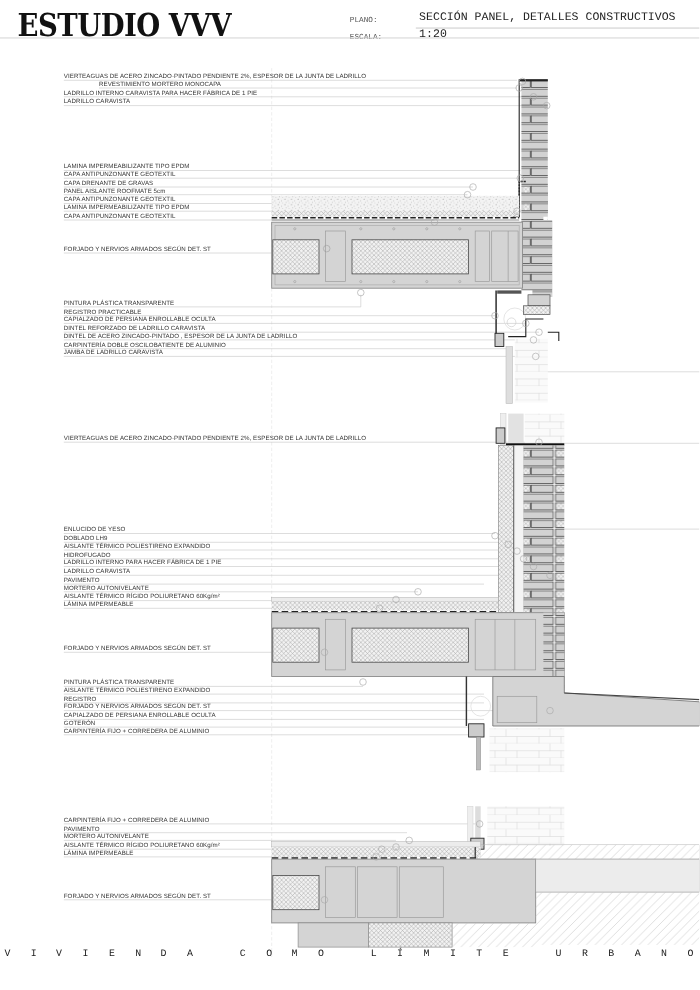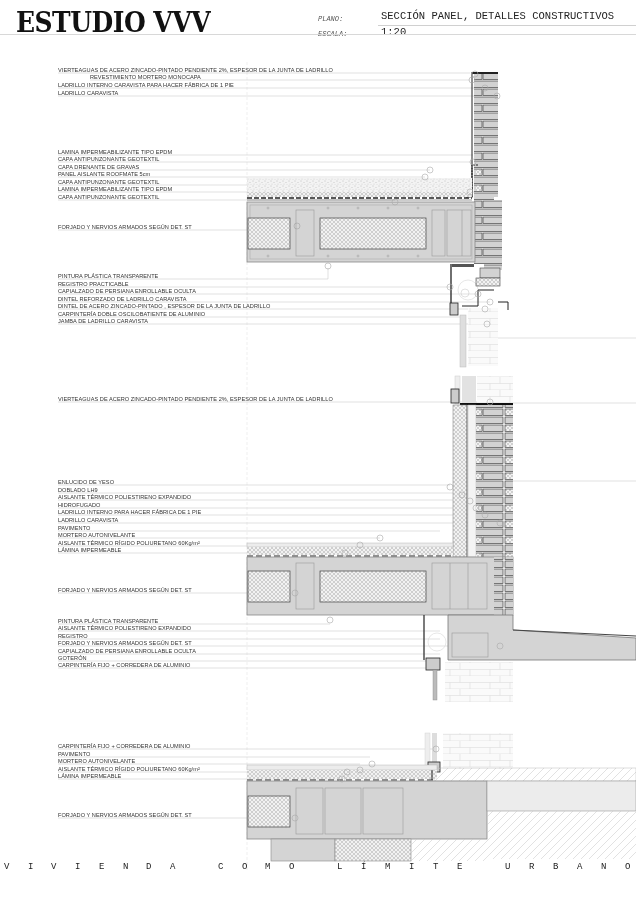--- a/index.html
+++ b/index.html
@@ -1,19 +1,19 @@
 <!DOCTYPE html>
 <html><head>
 <meta charset="utf-8">
 <style>
   html, body { margin: 0; padding: 0; background: #ffffff; }
   body { width: 636px; height: 900px; position: relative; overflow: hidden; font-family: "Liberation Sans", sans-serif; }
   .header-logo { position: absolute; left: 16px; top: 6px; font-family: "DejaVu Serif", serif; font-weight: 900; font-size: 25px; letter-spacing: -0.5px; color: #111; transform: scaleY(1.15); transform-origin: top left; }
   .header-rule { position: absolute; left: 0; top: 34px; width: 636px; height: 1px; background: #d8d8d8; }
-  .meta-label { position: absolute; font-family: "Liberation Mono", monospace; font-size: 7px; color: #555; font-style: italic; }
+  .meta-label { position: absolute; font-family: "Liberation Mono", monospace; font-size: 7px; color: #555; }
   .meta-value { position: absolute; font-family: "Liberation Mono", monospace; font-size: 10.5px; color: #222; }
   .meta-rule { position: absolute; left: 378px; top: 25px; width: 258px; height: 1px; background: #d0d0d0; }
   .label-list { position: absolute; left: 58px; width: 400px; }
   .lbl { position: absolute; left: 0; font-size: 5.6px; line-height: 7px; color: #333; white-space: nowrap; letter-spacing: 0.05px; }
   .lbl.indent { left: 32px; }
   svg.drawing { position: absolute; left: 0; top: 0; }
   .footer { position: absolute; left: 0; top: 862px; width: 636px; height: 14px; font-family: "Liberation Mono", monospace; font-size: 9px; color: #222; }
   .footer span { position: absolute; top: 0; }
 </style>
 </head>

